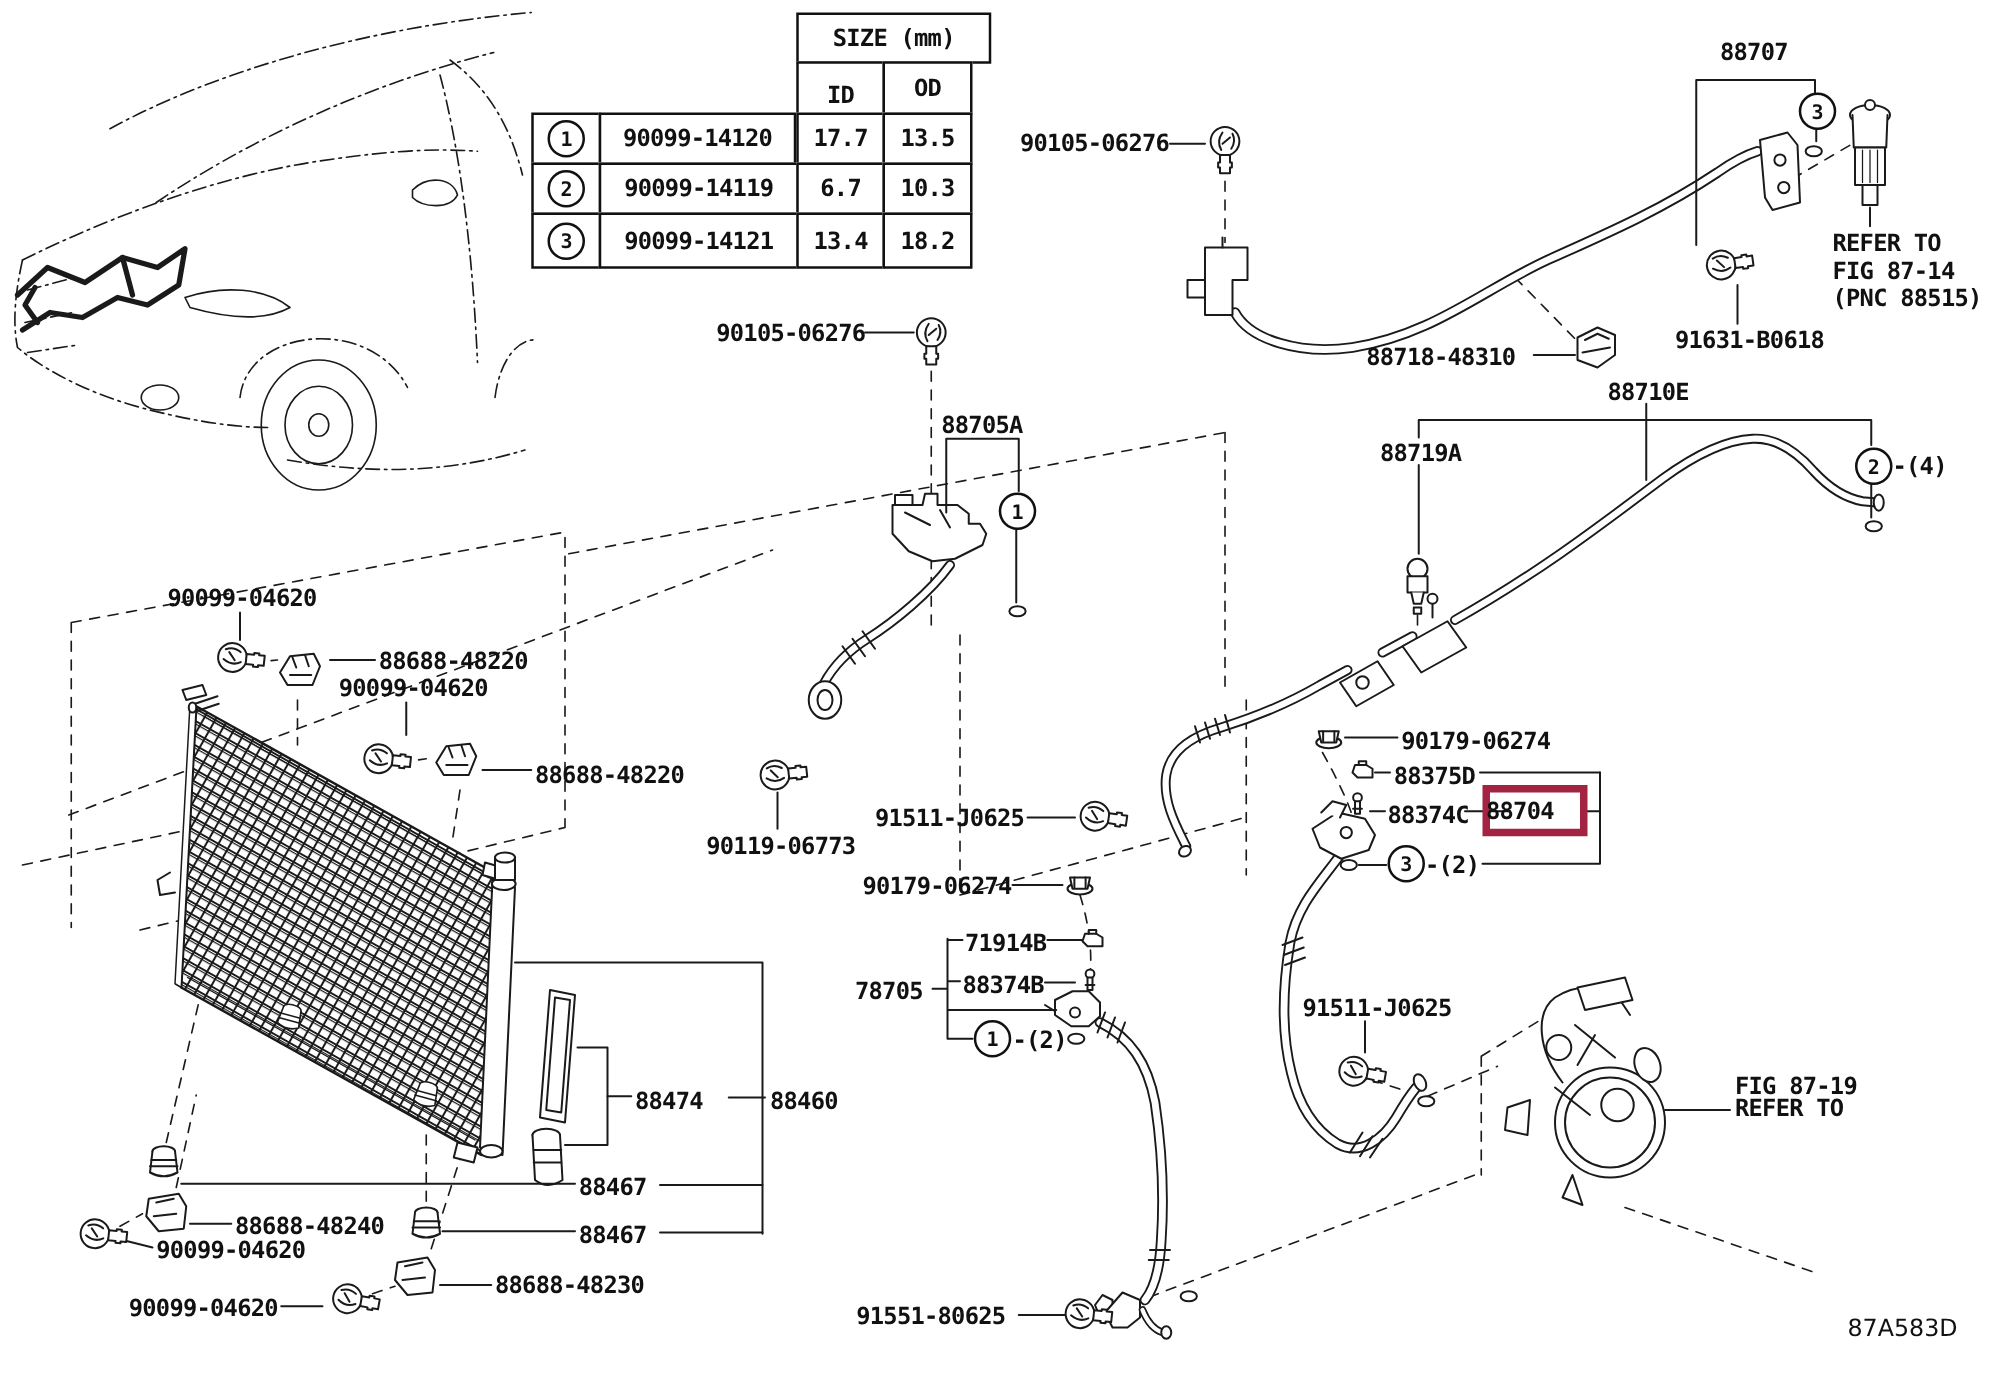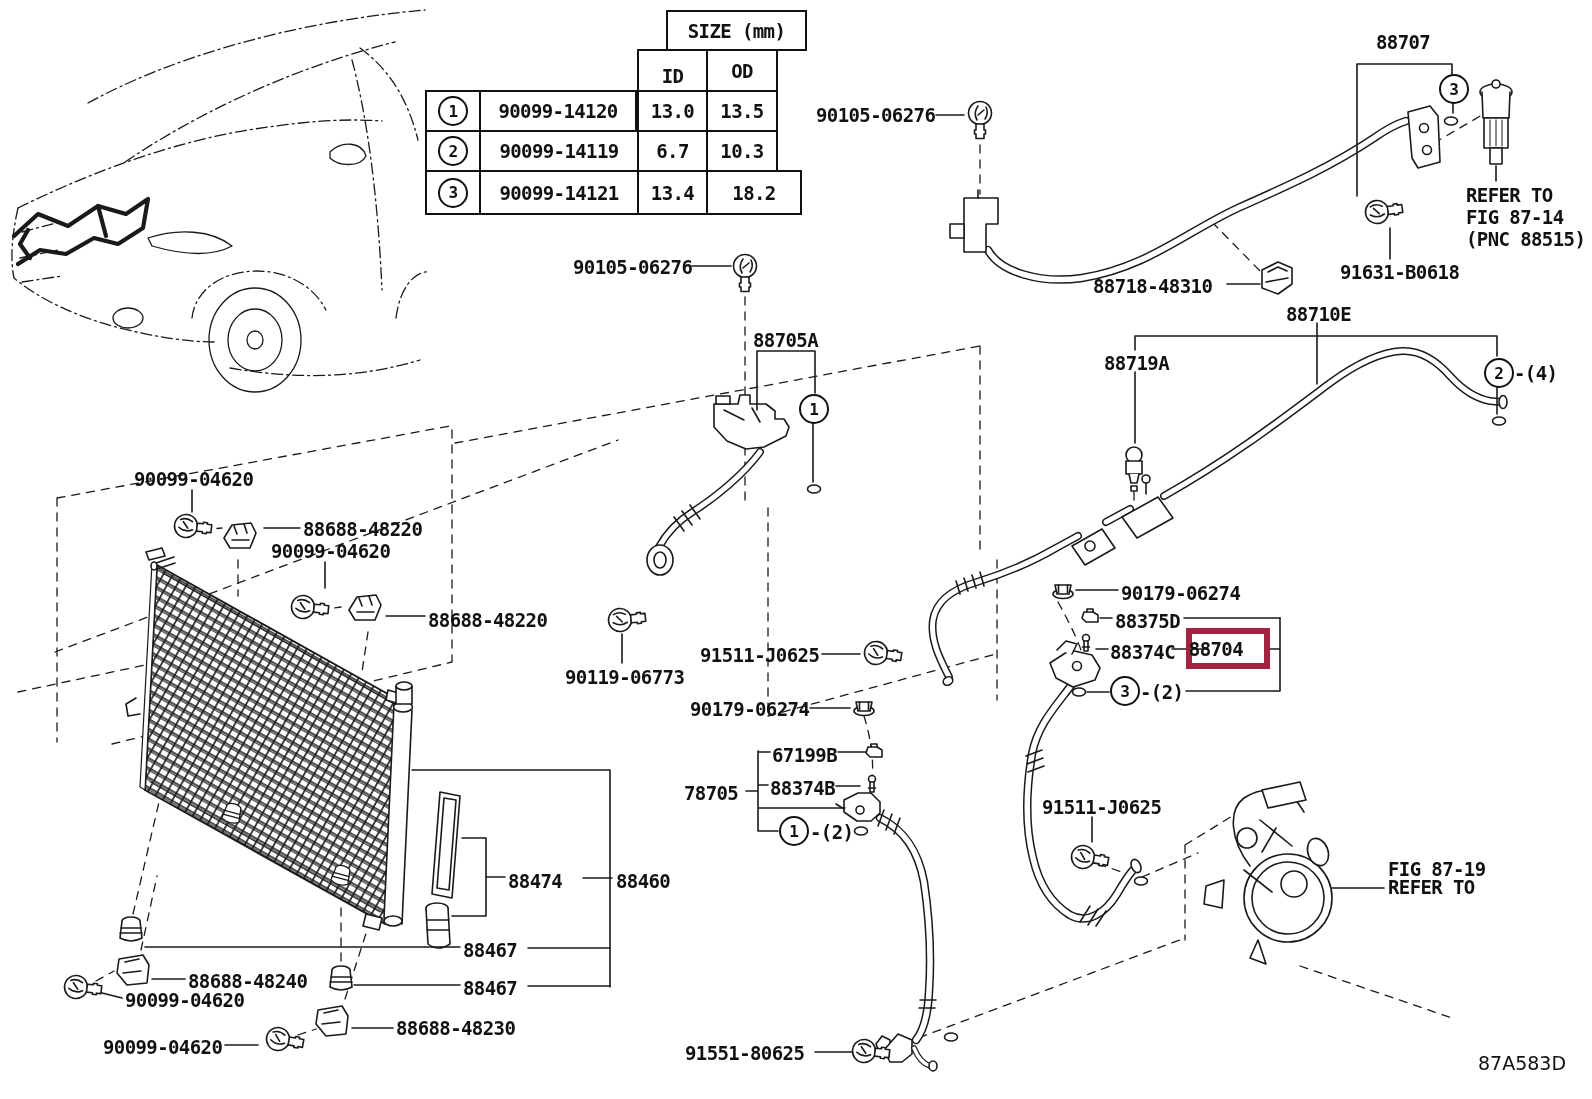--- a/index.html
+++ b/index.html
@@ -305,44 +305,44 @@
     <use href="#g-clamp" transform="translate(240,536)"></use>
     <use href="#g-clamp" transform="translate(365,608)"></use>
     <use href="#g-foot" transform="translate(133,971)"></use>
     <use href="#g-foot" transform="translate(332,1022)"></use>
     <use href="#g-cush" transform="translate(131,930)"></use>
     <use href="#g-cush" transform="translate(341,979)"></use>
   </g>
 </svg>
 
 <div>
-  <div class="tcell" style="left:666px;top:10px;width:141px;height:41px">SIZE (mm)</div>
+  <div class="tcell" style="left:637px;top:10px;width:156px;height:41px">SIZE (mm)</div>
   <div class="tcell" style="left:637px;top:49px;width:71px;height:53px">ID</div>
   <div class="tcell" style="left:706px;top:49px;width:72px;height:43px">OD</div>
 
   <div class="tcell" style="left:425px;top:90px;width:56px;height:42px">
         <span class="co-inline">1</span>
       </div>
   <div class="tcell" style="left:479px;top:90px;width:158px;height:42px">90099-14120</div>
-  <div class="tcell" style="left:637px;top:90px;width:71px;height:42px">13.0</div>
+  <div class="tcell" style="left:637px;top:90px;width:71px;height:42px">17.7</div>
   <div class="tcell" style="left:706px;top:90px;width:72px;height:42px">13.5</div>
 
   <div class="tcell" style="left:425px;top:130px;width:56px;height:42px">
         <span class="co-inline">2</span>
       </div>
   <div class="tcell" style="left:479px;top:130px;width:160px;height:42px">90099-14119</div>
   <div class="tcell" style="left:637px;top:130px;width:71px;height:42px">6.7</div>
   <div class="tcell" style="left:706px;top:130px;width:72px;height:42px">10.3</div>
 
   <div class="tcell" style="left:425px;top:170px;width:56px;height:45px">
         <span class="co-inline">3</span>
       </div>
   <div class="tcell" style="left:479px;top:170px;width:160px;height:45px">90099-14121</div>
   <div class="tcell" style="left:637px;top:170px;width:71px;height:45px">13.4</div>
-  <div class="tcell" style="left:706px;top:170px;width:96px;height:45px">18.2</div>
+  <div class="tcell" style="left:706px;top:170px;width:72px;height:45px">18.2</div>
 </div>
 
 <div>
   <div class="lbl" style="left:816px;top:104px">90105-06276</div>
   <div class="lbl" style="left:1376px;top:31px">88707</div>
   <div class="lbl" style="left:1466px;top:184px">REFER TO</div>
   <div class="lbl" style="left:1466px;top:206px">FIG 87-14</div>
   <div class="lbl" style="left:1466px;top:228px">(PNC 88515)</div>
   <div class="lbl" style="left:1093px;top:275px">88718-48310</div>
   <div class="lbl" style="left:1340px;top:261px">91631-B0618</div>
@@ -355,21 +355,21 @@
   <div class="lbl" style="left:303px;top:518px">88688-48220</div>
   <div class="lbl" style="left:271px;top:540px">90099-04620</div>
   <div class="lbl" style="left:428px;top:609px">88688-48220</div>
   <div class="lbl" style="left:565px;top:666px">90119-06773</div>
   <div class="lbl" style="left:700px;top:644px">91511-J0625</div>
   <div class="lbl" style="left:690px;top:698px">90179-06274</div>
   <div class="lbl" style="left:1121px;top:582px">90179-06274</div>
   <div class="lbl" style="left:1115px;top:610px">88375D</div>
   <div class="lbl" style="left:1110px;top:641px">88374C</div>
   <div class="lbl" style="left:1140px;top:681px">-(2)</div>
-  <div class="lbl" style="left:772px;top:744px">67199B</div>
+  <div class="lbl" style="left:772px;top:744px">71914B</div>
   <div class="lbl" style="left:770px;top:777px">88374B</div>
   <div class="lbl" style="left:684px;top:782px">78705</div>
   <div class="lbl" style="left:810px;top:821px">-(2)</div>
   <div class="lbl" style="left:1042px;top:796px">91511-J0625</div>
   <div class="lbl" style="left:508px;top:870px">88474</div>
   <div class="lbl" style="left:616px;top:870px">88460</div>
   <div class="lbl" style="left:463px;top:939px">88467</div>
   <div class="lbl" style="left:463px;top:977px">88467</div>
   <div class="lbl" style="left:188px;top:970px">88688-48240</div>
   <div class="lbl" style="left:125px;top:989px">90099-04620</div>

